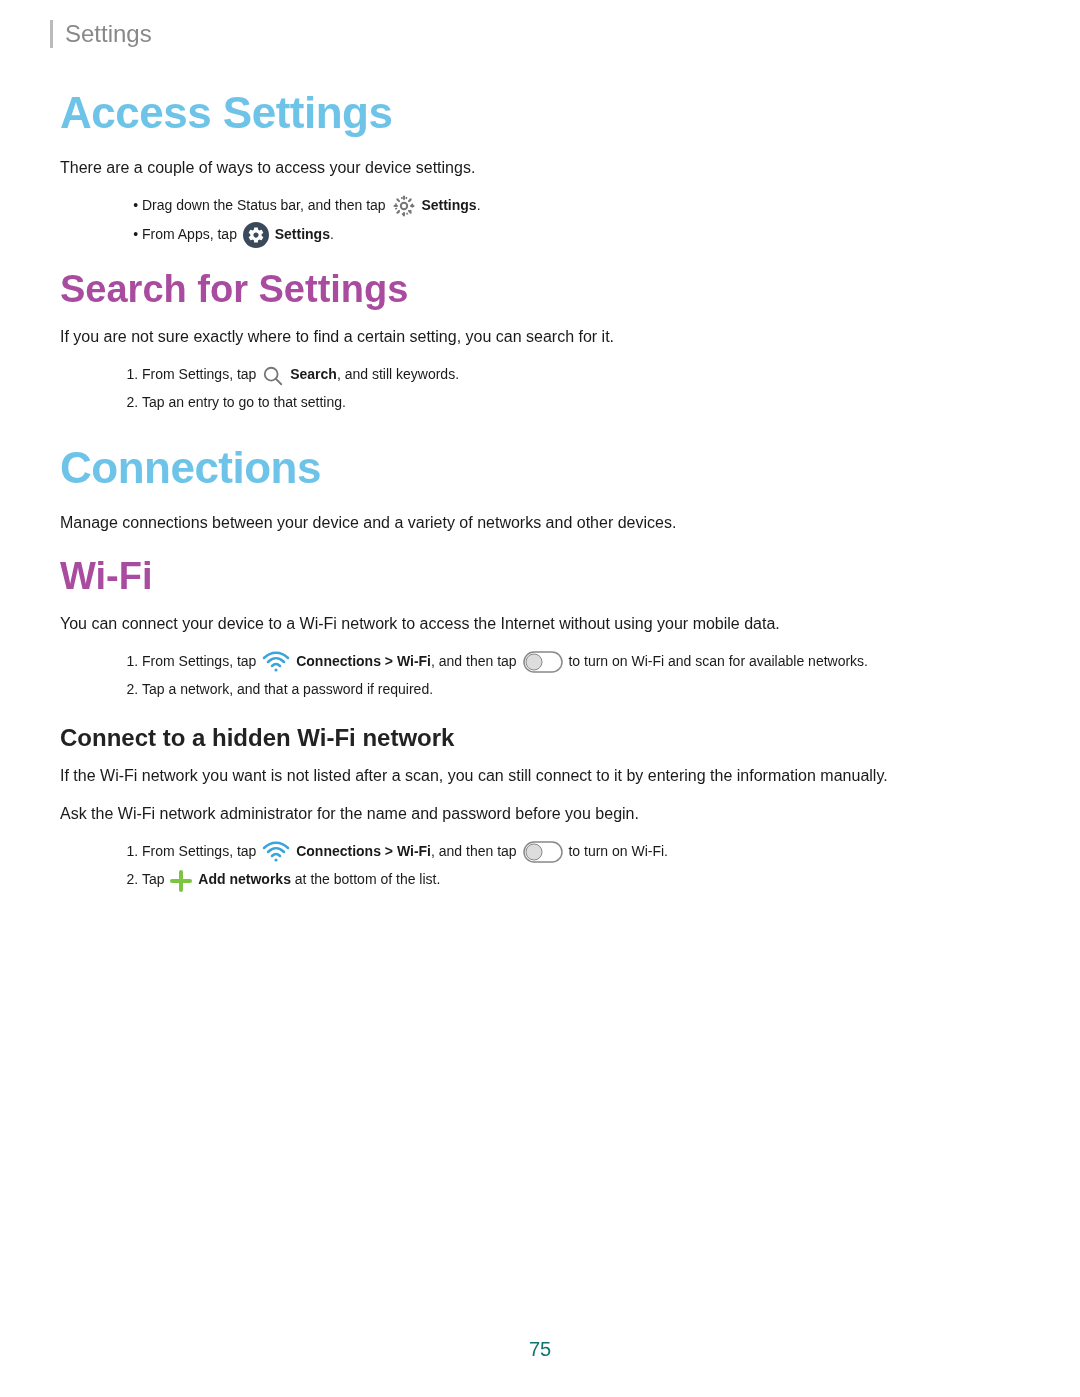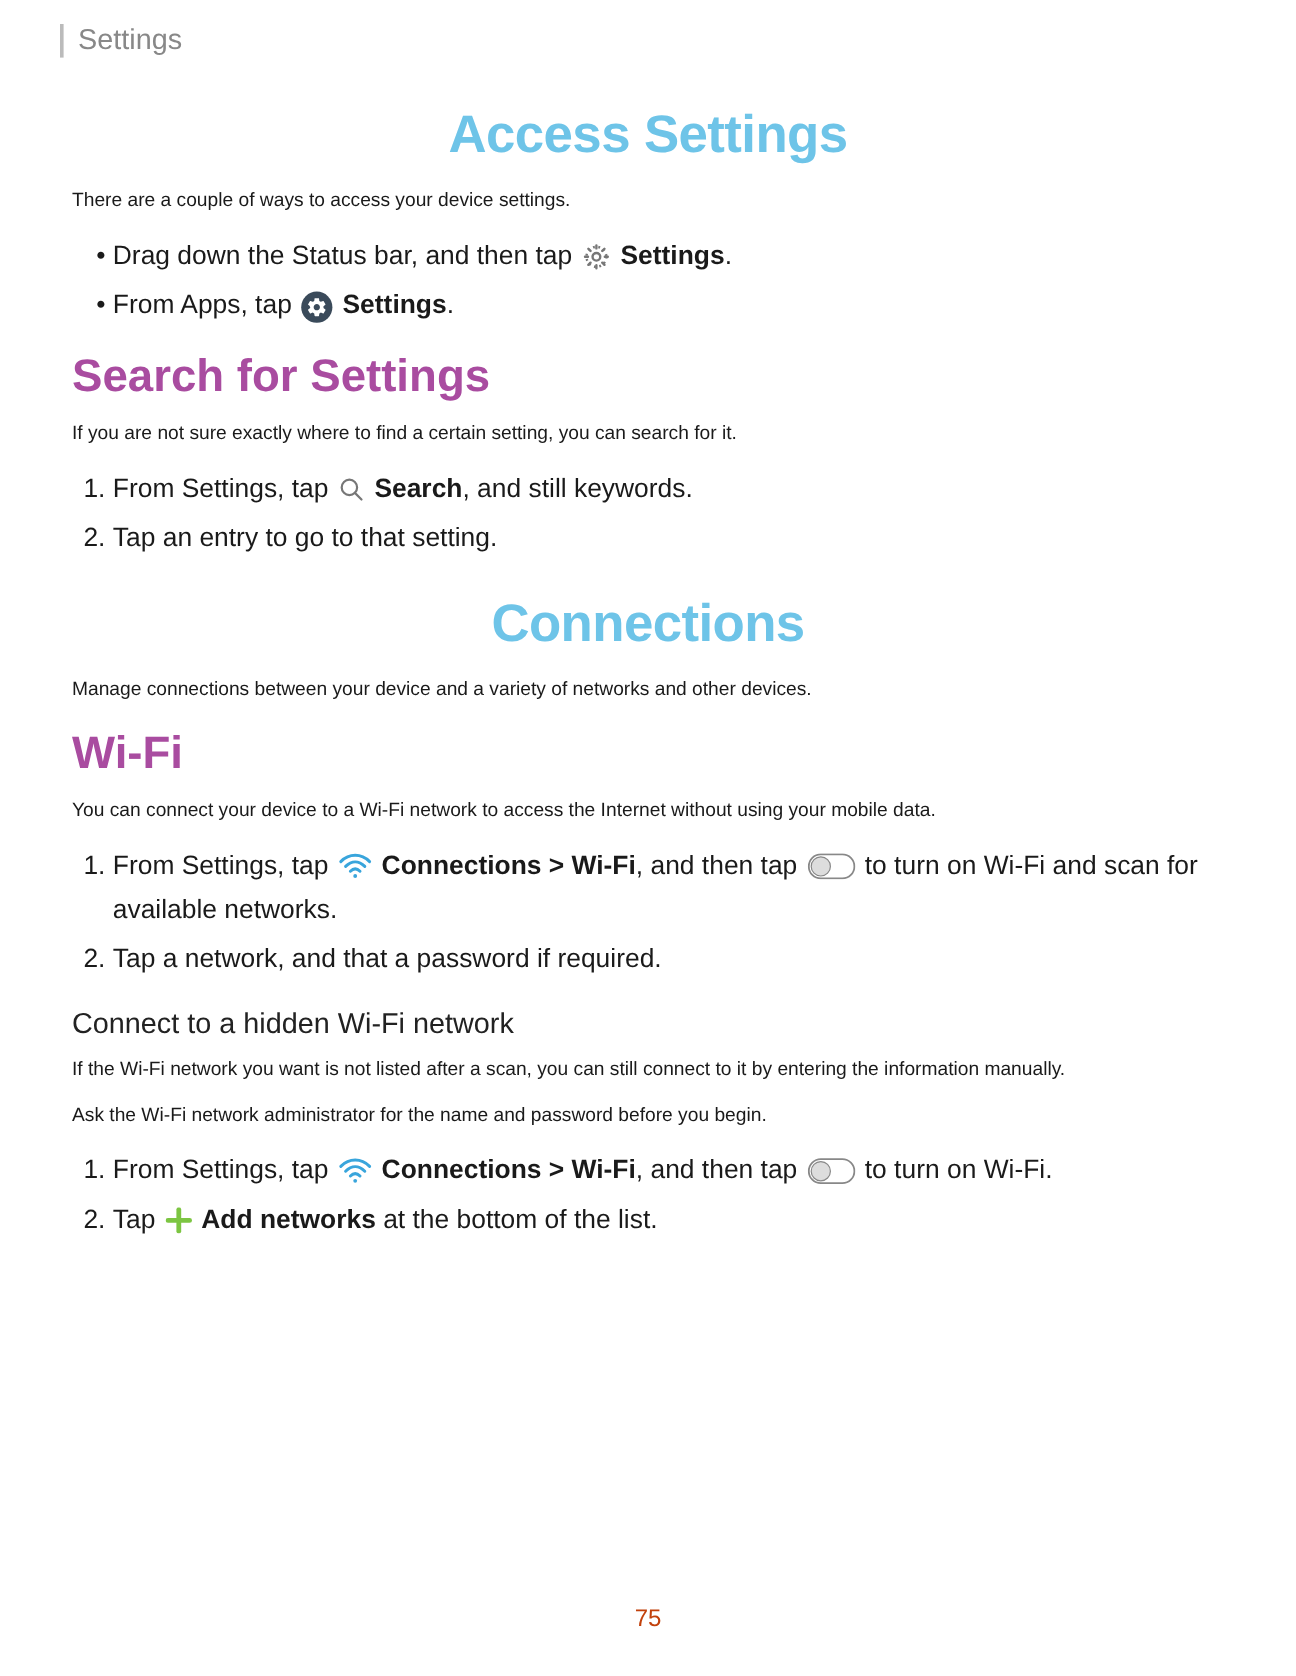--- a/index.html
+++ b/index.html
@@ -24,53 +24,53 @@
     font-family: Arial, sans-serif;
   }
   h1 {
     font-size: 44px;
     font-weight: 700;
     color: #6ec4e8;
     margin-top: 28px;
     margin-bottom: 18px;
     letter-spacing: -0.5px;
     font-family: 'Trebuchet MS', Arial, sans-serif;
-    text-align: center;
   }
   h2 {
     font-size: 38px;
     font-weight: 700;
     color: #a94ca0;
     margin-top: 20px;
     margin-bottom: 14px;
     font-family: 'Trebuchet MS', Arial, sans-serif;
   }
   h3 {
     font-size: 24px;
-    font-weight: 400;
+    font-weight: 700;
     color: #222;
     margin-top: 22px;
     margin-bottom: 12px;
     font-family: 'Trebuchet MS', Arial, sans-serif;
   }
   p {
     font-size: 16px;
     line-height: 1.5;
     color: #1a1a1a;
     margin-bottom: 14px;
   }
   ul, ol {
     margin-left: 34px;
     margin-bottom: 14px;
   }
   li {
-    font-size: 22px;
+    font-size: 14px;
     line-height: 1.7;
     color: #1a1a1a;
     margin-bottom: 4px;
+    margin-left: 48px;
   }
   ul li::marker { content: "• "; }
   .bold { font-weight: 700; }
   .inline-icon {
     display: inline-flex;
     vertical-align: middle;
     margin: 0 2px;
     align-items: center;
     justify-content: center;
   }
@@ -96,21 +96,21 @@
   }
   .plus-icon {
     width: 22px; height: 22px;
   }
   .page-number {
     position: absolute;
     bottom: 36px;
     left: 0; right: 0;
     text-align: center;
     font-size: 20px;
-    color: #c2410c;
+    color: #0f766e;
   }
 </style>
 </head>
 <body>
 
 <div class="header">
   <span class="header-text">Settings</span>
 </div>
 
 <h1>Access Settings</h1>

